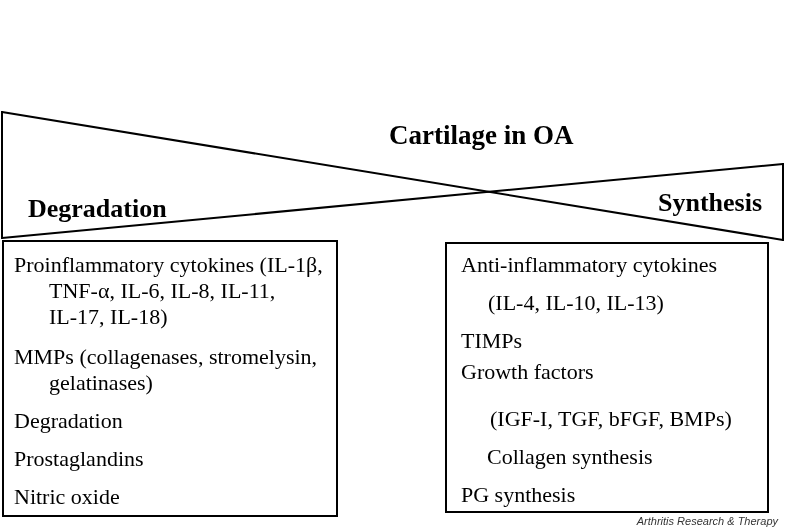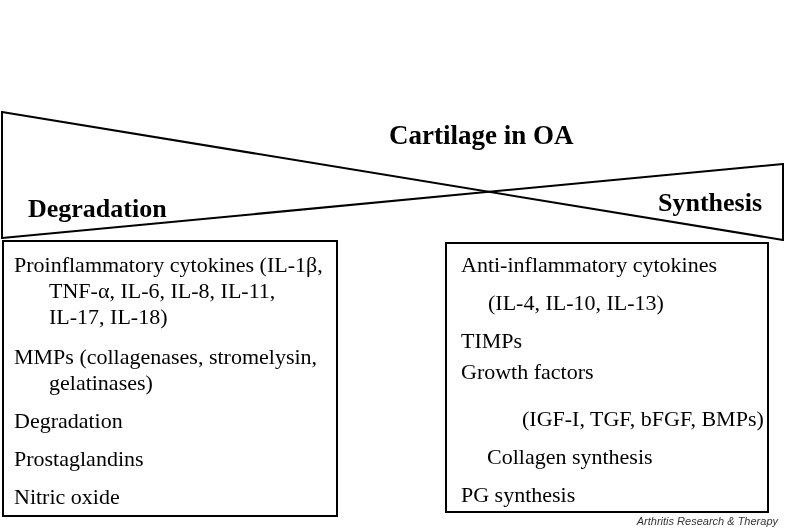--- a/index.html
+++ b/index.html
@@ -80,21 +80,21 @@
   .bl-3 { top: 103px; left: 10px; }
   .bl-4 { top: 129px; left: 45px; }
   .bl-5 { top: 167px; left: 10px; }
   .bl-6 { top: 205px; left: 10px; }
   .bl-7 { top: 243px; left: 10px; }
   
   .br-0 { top: 9px;   left: 14px; }
   .br-1 { top: 47px;  left: 41px; }
   .br-2 { top: 85px;  left: 14px; }
   .br-3 { top: 116px; left: 14px; }
-  .br-4 { top: 163px; left: 43px; margin-left: 32px; }
+  .br-4 { top: 163px; left: 43px; }
   .br-5 { top: 201px; left: 14px; margin-left: 26px; }
   .br-6 { top: 239px; left: 14px; }
   .credit {
     position: absolute;
     right: 7px;
     top: 515px;
     font-family: "Liberation Sans", "DejaVu Sans", sans-serif;
     font-size: 11px;
     font-style: italic;
     color: #333333;

